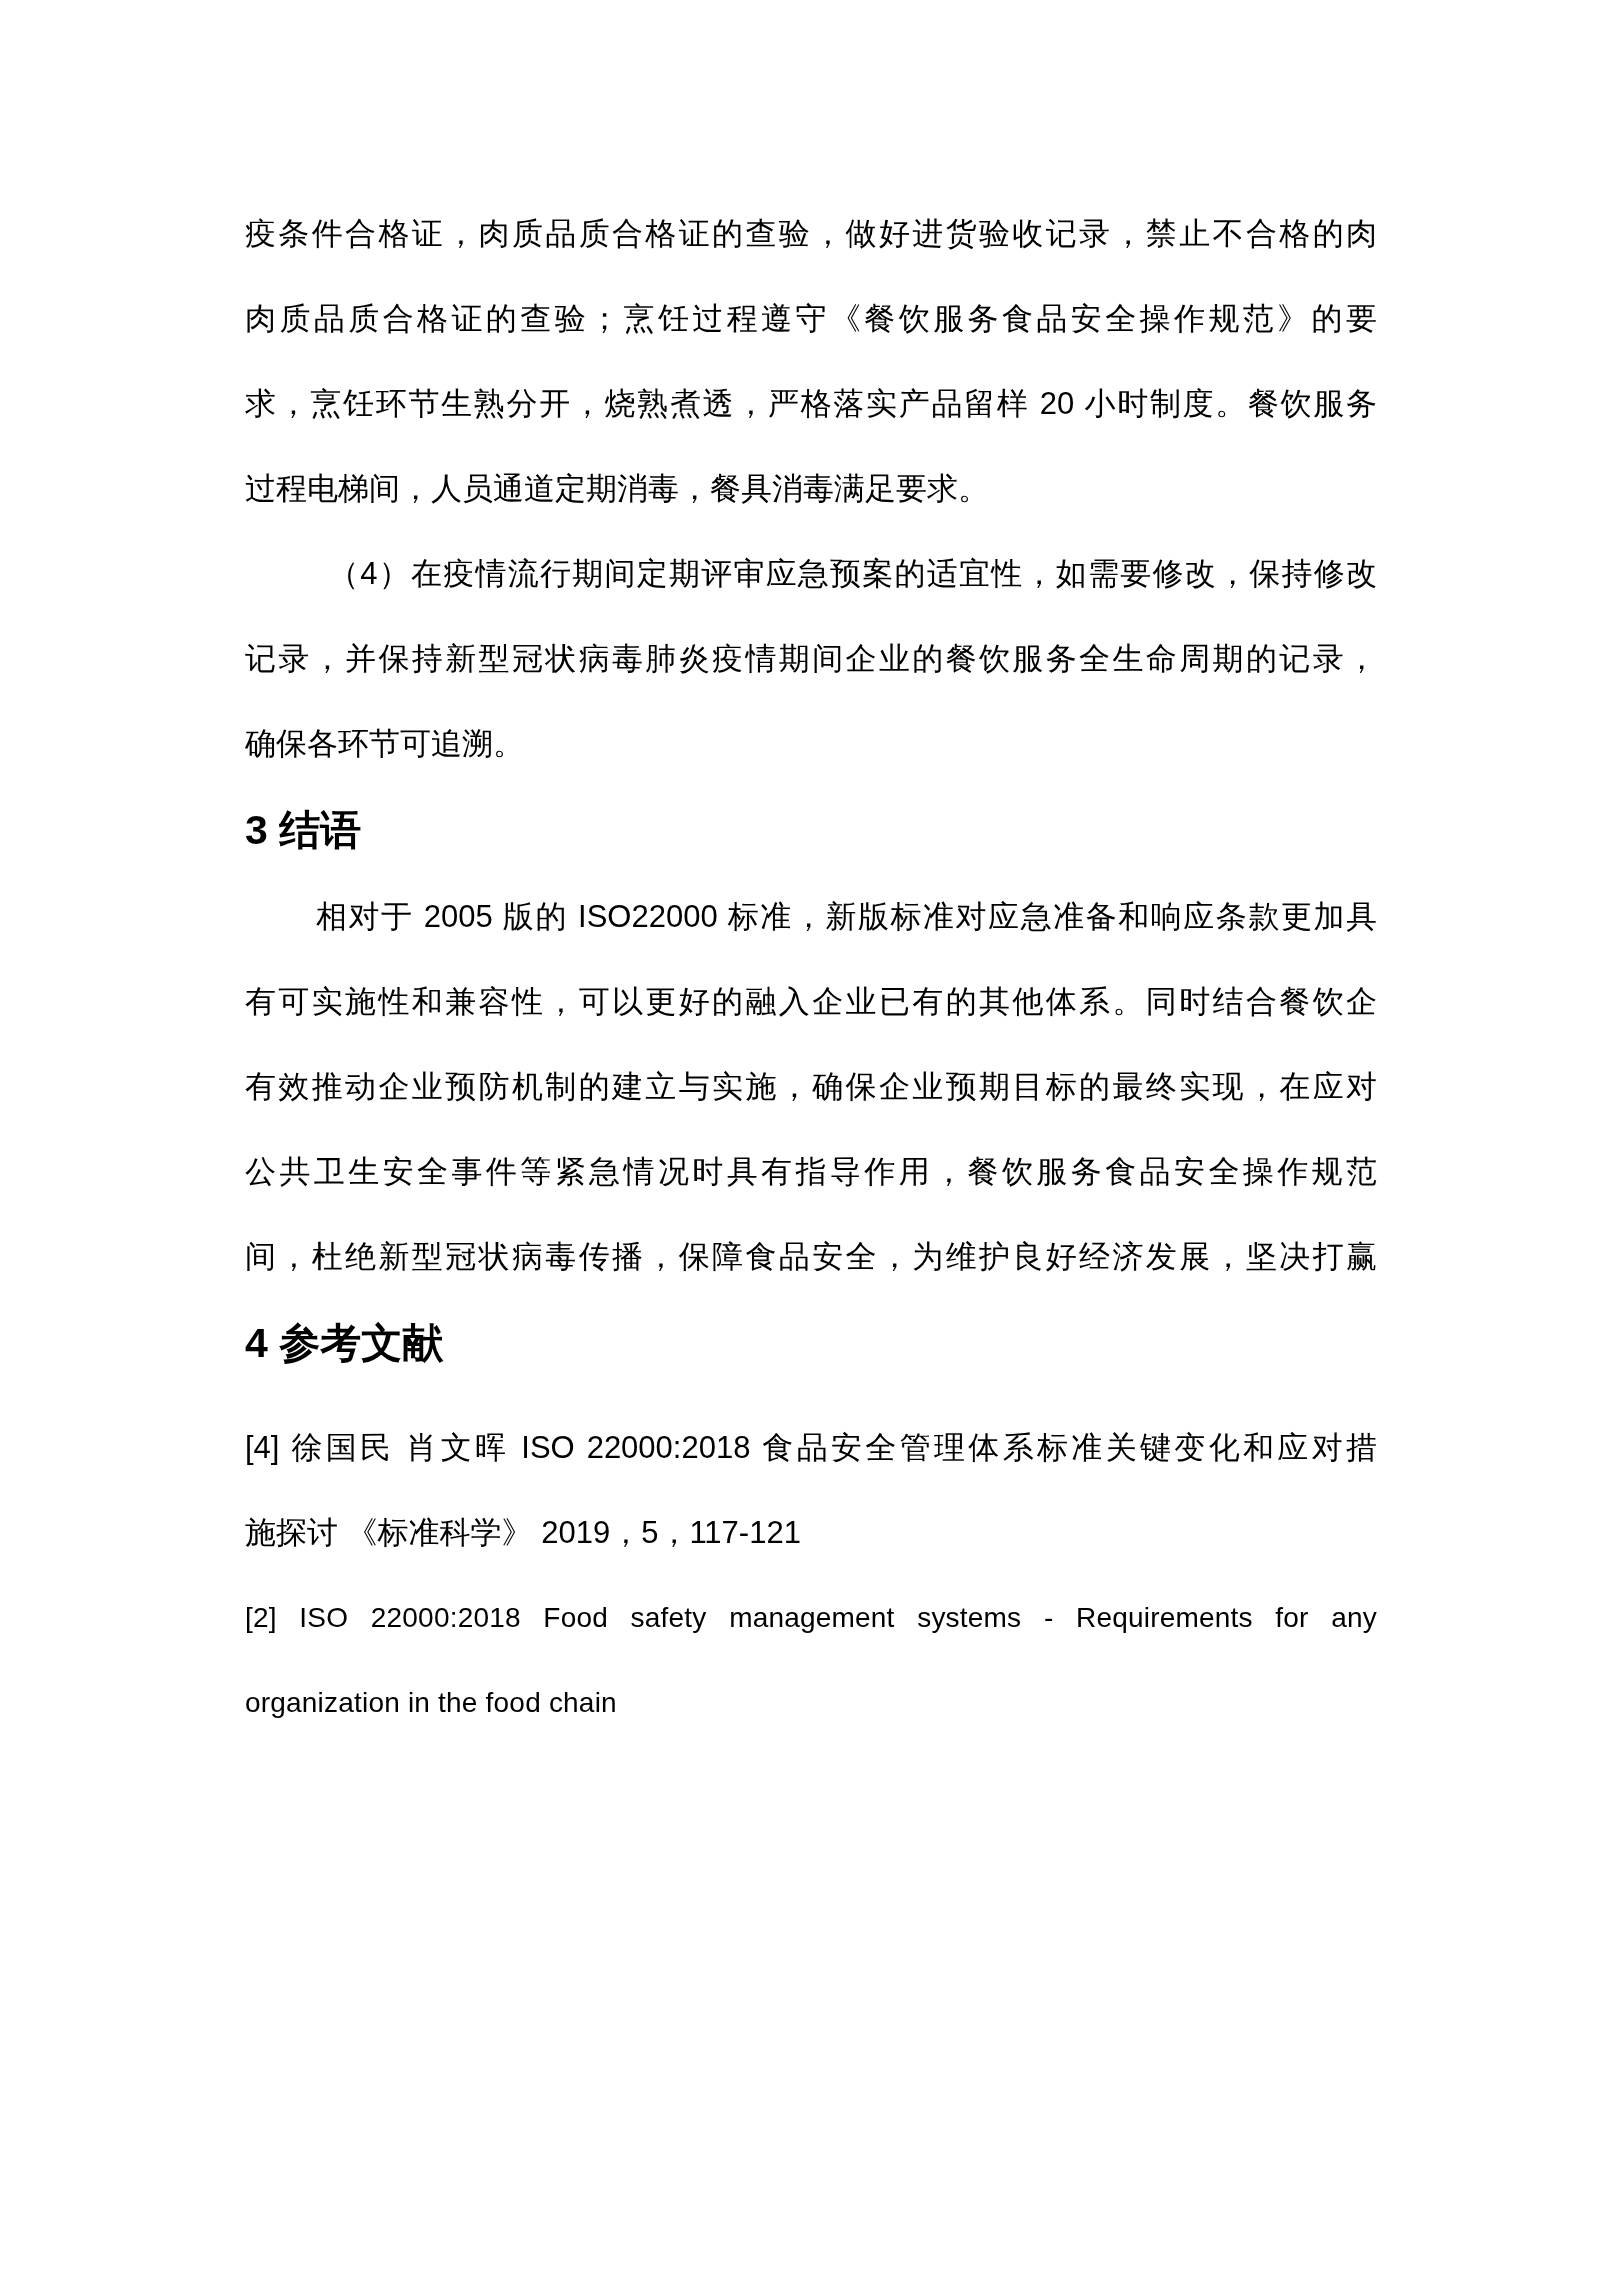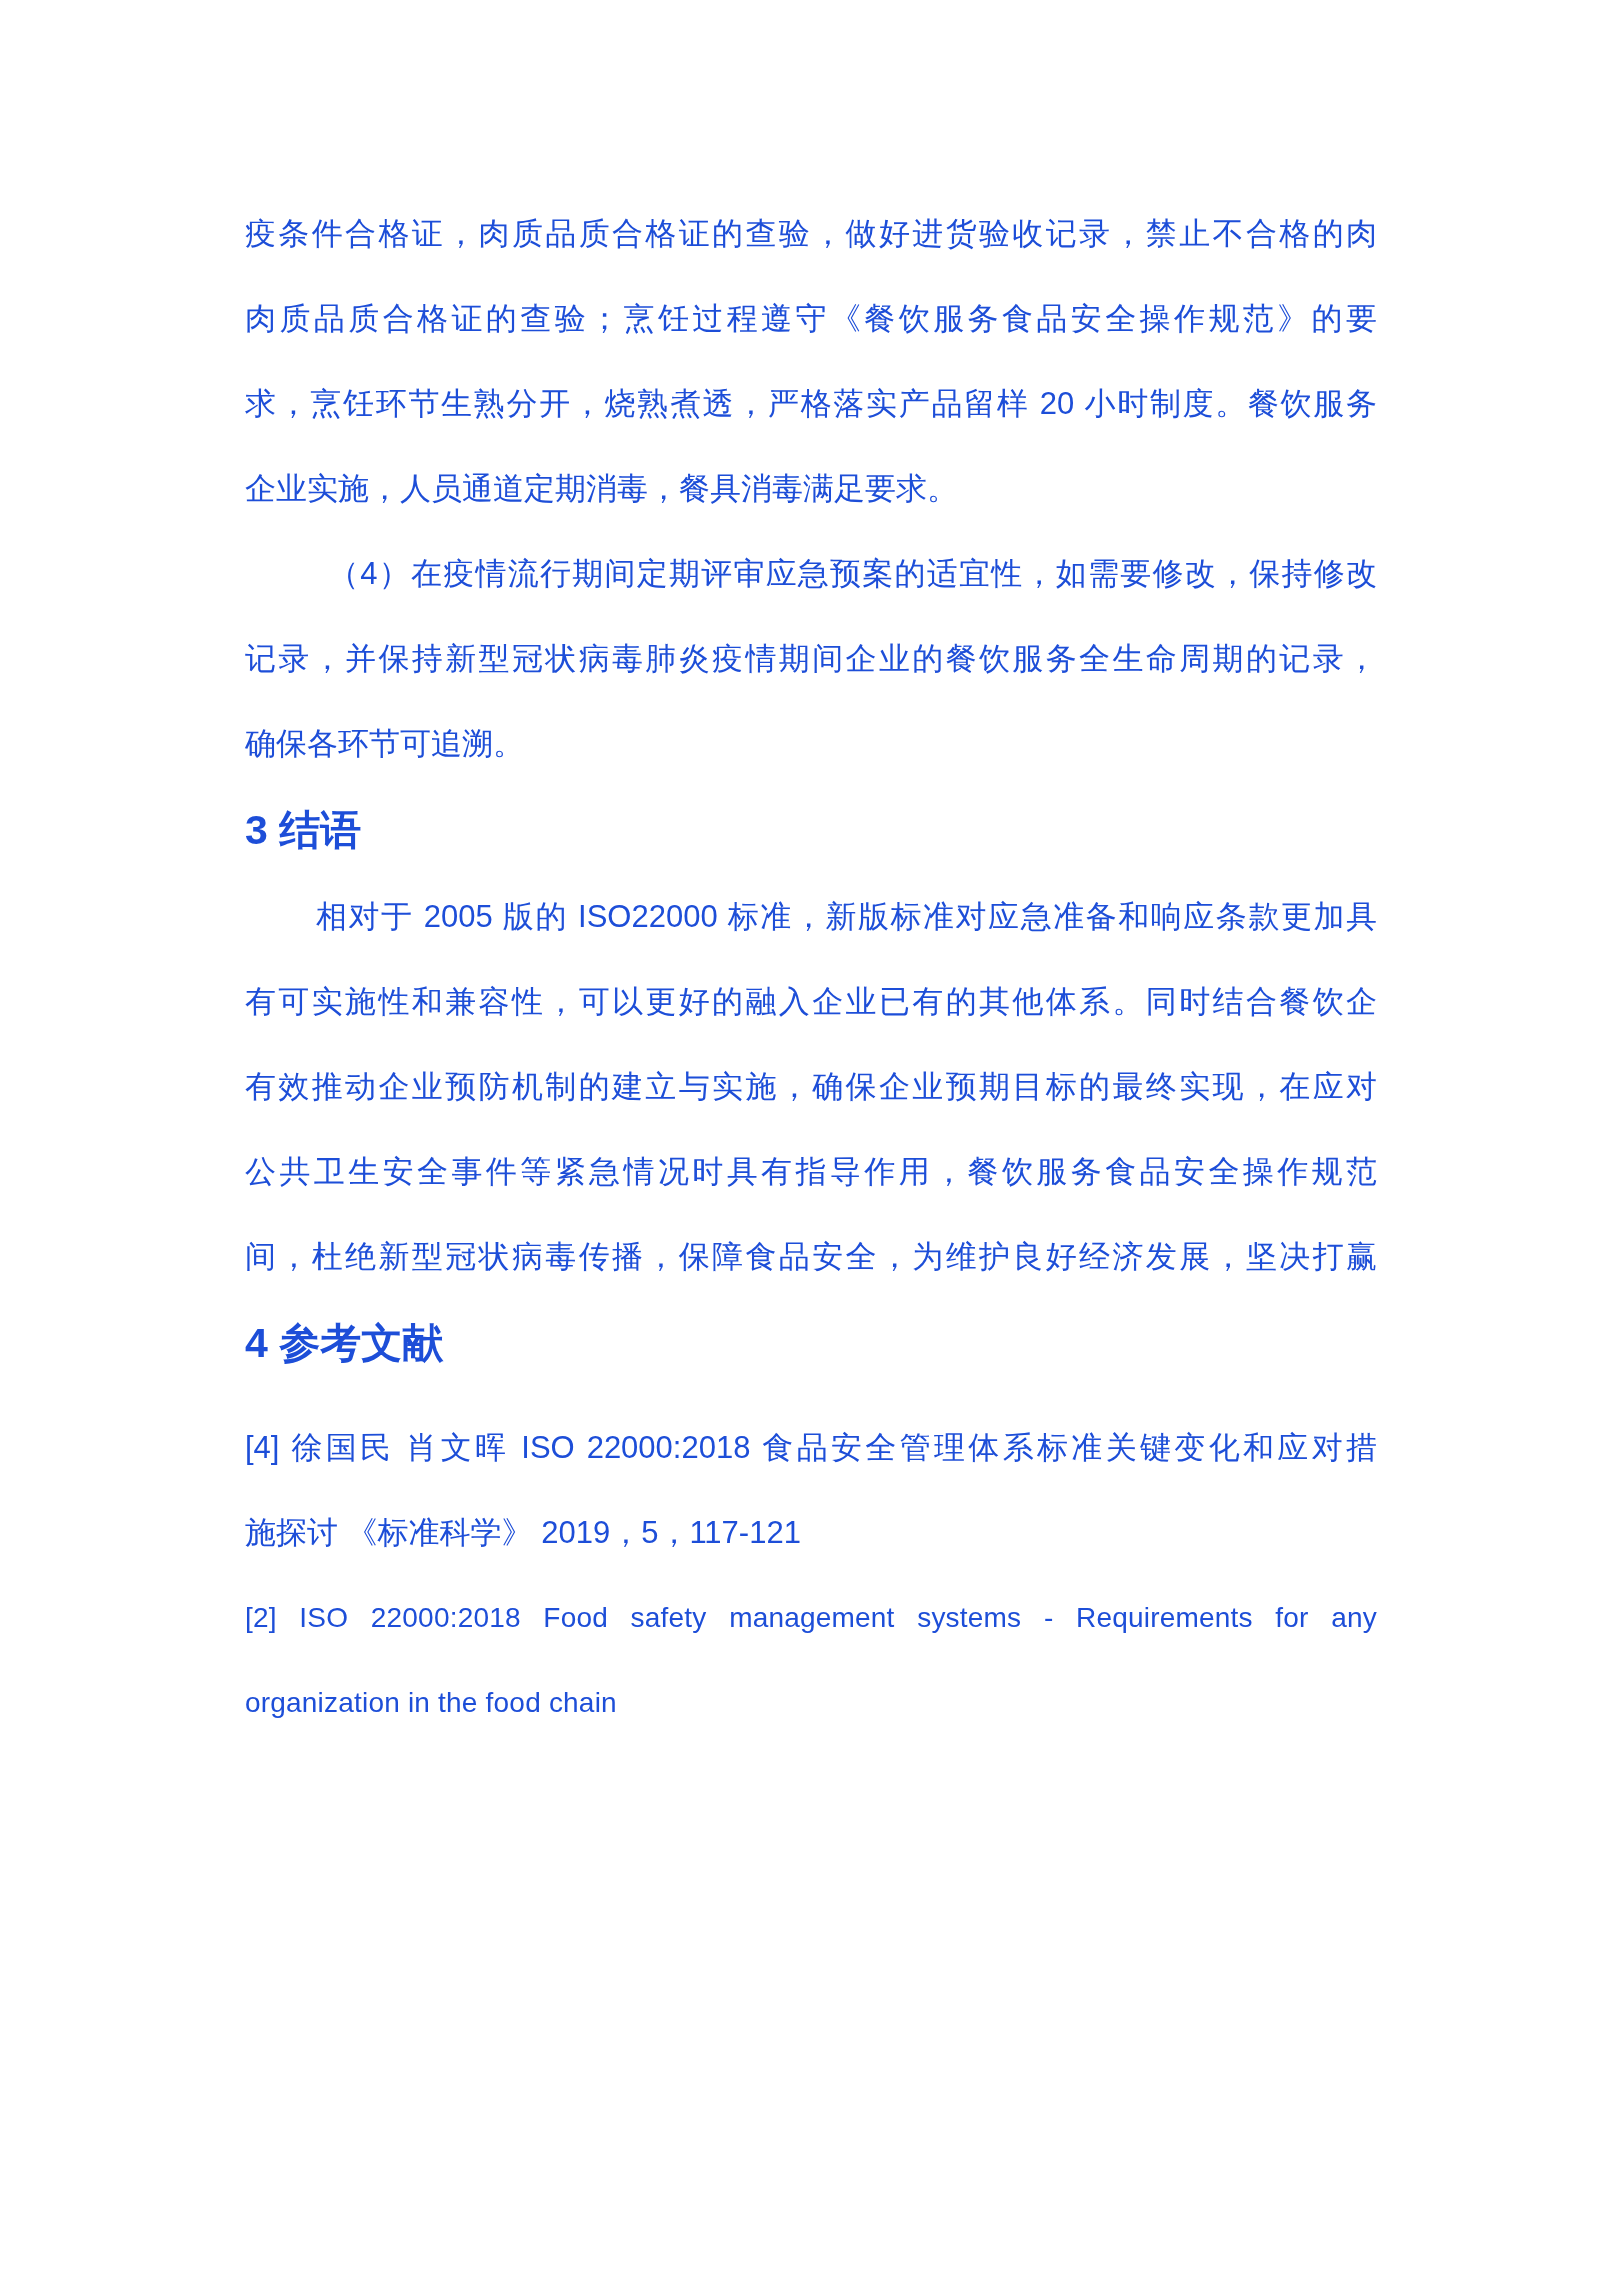--- a/index.html
+++ b/index.html
@@ -46,27 +46,27 @@
     height: 88px;
     line-height: 88px;
     font-size: 41px;
     font-weight: bold;
   }
   .heading + .para.reference { margin-top: 17.6px; }
 </style>
 </head>
 <body>
 
-<div class="page" style="background: rgb(255, 255, 255); color: #1d4ed8;">
+<div class="page" style="background: rgb(255, 255, 255); color: #000000;">
   <div class="content">
       <div class="para body">
         <div class="line fill">疫条件合格证，肉质品质合格证的查验，做好进货验收记录，禁止不合格的肉</div>
         <div class="line fill">肉质品质合格证的查验；烹饪过程遵守《餐饮服务食品安全操作规范》的要</div>
         <div class="line fill">求，烹饪环节生熟分开，烧熟煮透，严格落实产品留样 20 小时制度。餐饮服务</div>
-        <div class="line">企业实施，人员通道定期消毒，餐具消毒满足要求。</div>
+        <div class="line">过程电梯间，人员通道定期消毒，餐具消毒满足要求。</div>
       </div>
       <div class="para body">
         <div class="line fill" style="text-indent: 83px;">（4）在疫情流行期间定期评审应急预案的适宜性，如需要修改，保持修改</div>
         <div class="line fill">记录，并保持新型冠状病毒肺炎疫情期间企业的餐饮服务全生命周期的记录，</div>
         <div class="line">确保各环节可追溯。</div>
       </div>
       <div class="heading">3 结语</div>
       <div class="para body">
         <div class="line fill" style="text-indent: 71px;">相对于 2005 版的 ISO22000 标准，新版标准对应急准备和响应条款更加具</div>
         <div class="line fill">有可实施性和兼容性，可以更好的融入企业已有的其他体系。同时结合餐饮企</div>

